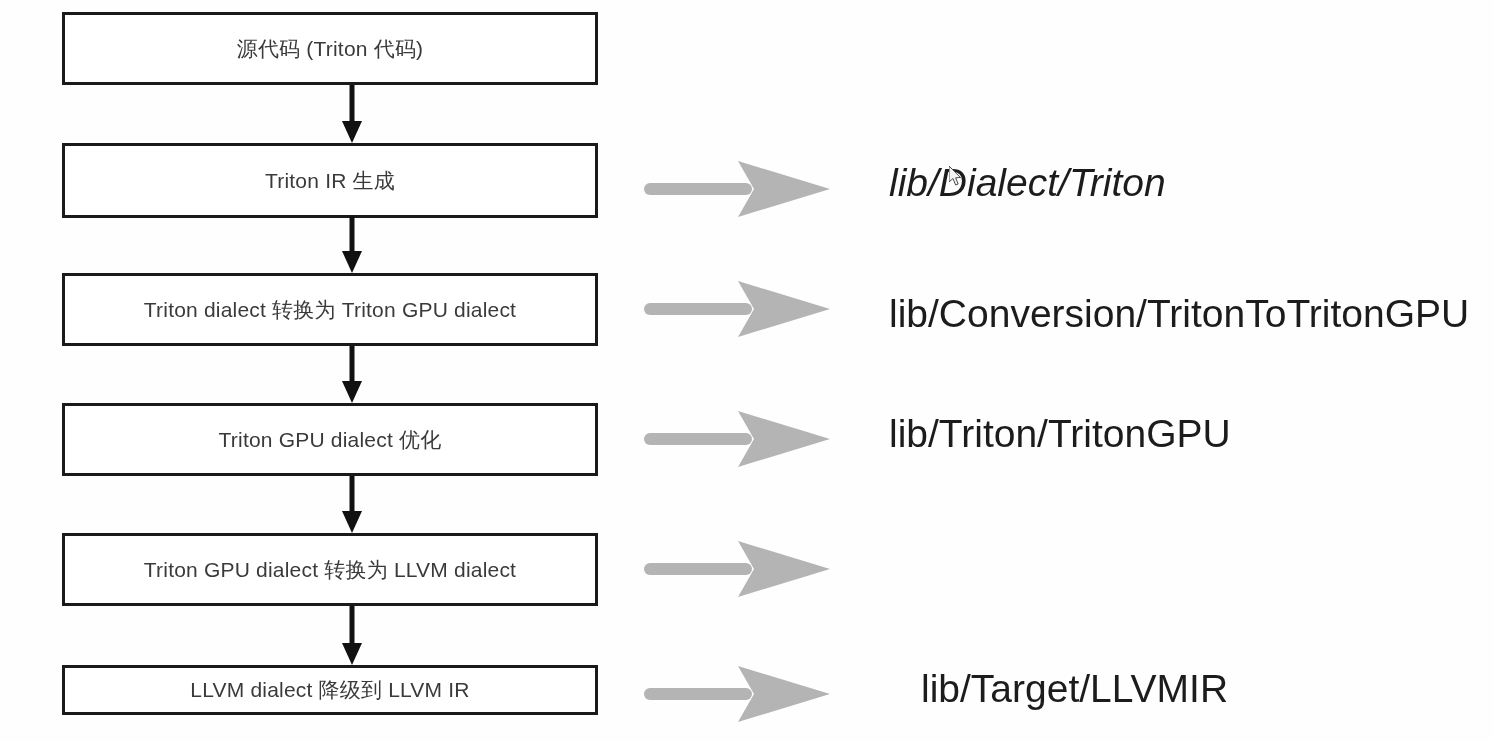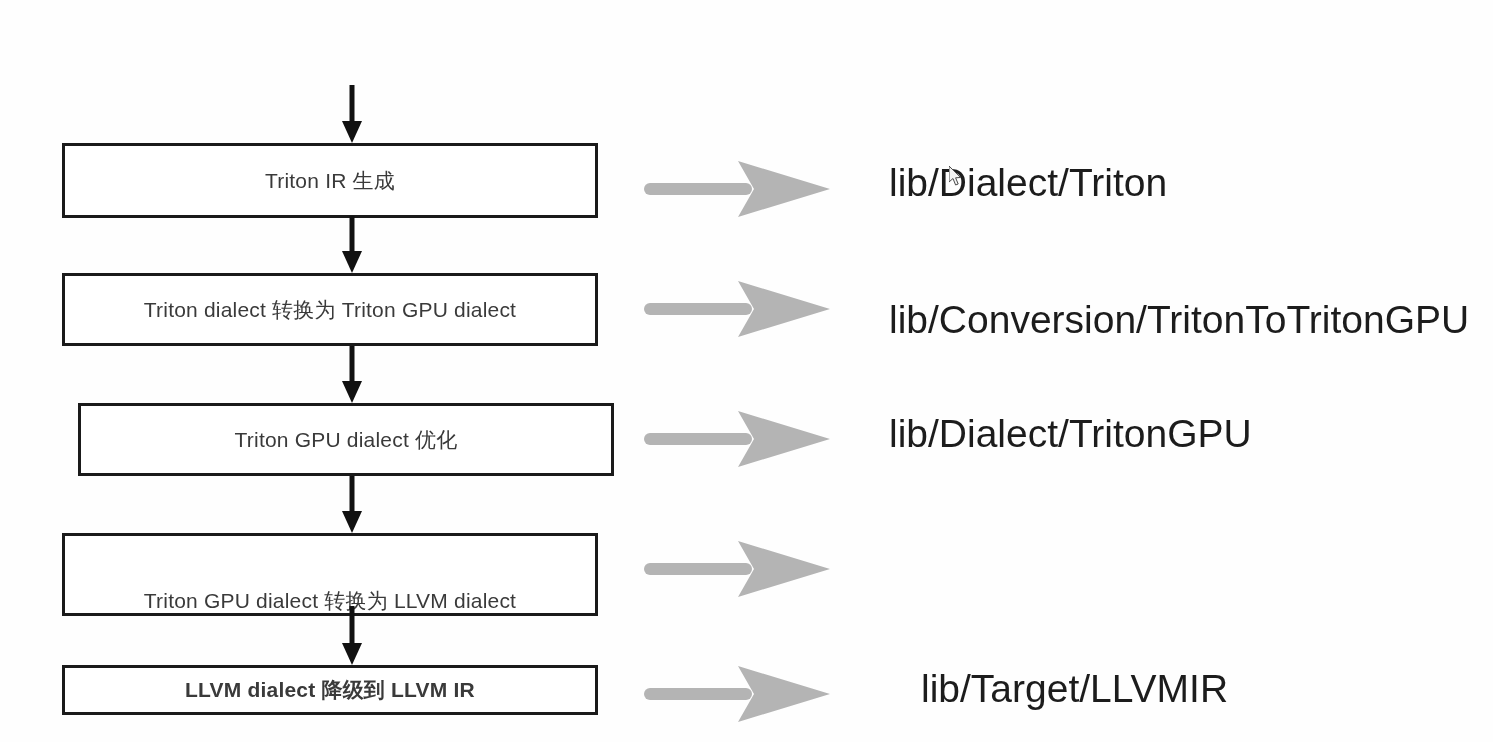--- a/index.html
+++ b/index.html
@@ -39,23 +39,23 @@
     font-size: 21px;
     color: #3a3a3a;
     letter-spacing: 0.2px;
     line-height: 1.2;
     white-space: nowrap;
   }
 
   .box-0 { top: 12px;  height: 73px; }
   .box-1 { top: 143px; height: 75px; }
   .box-2 { top: 273px; height: 73px; }
-  .box-3 { top: 403px; height: 73px; margin-left: 16px; }
-  .box-4 { top: 533px; height: 83px; align-items: flex-end; }
-  .box-5 { top: 665px; height: 50px; font-weight: bold; }
+  .box-3 { top: 403px; height: 73px; }
+  .box-4 { top: 533px; height: 73px; }
+  .box-5 { top: 665px; height: 50px; }
 
   
   .connector {
     position: absolute;
     left: 323px;
     width: 58px;
     overflow: visible;
   }
   .conn-0 { top: 85px;  height: 58px; }
   .conn-1 { top: 216px; height: 57px; }
@@ -79,41 +79,44 @@
   
   .path-label {
     position: absolute;
     left: 889px;
     font-size: 39px;
     color: #1c1c1c;
     line-height: 1;
     white-space: nowrap;
     font-weight: 400;
   }
-  .pl-0 { top: 163px; }
-  .pl-1 { top: 300px; }
+  .pl-0 { top: 163px; font-style: italic; }
+  .pl-1 { top: 294px; }
   .pl-2 { top: 414px; }
   .pl-3 { top: 544px; }
   .pl-4 { top: 669px; margin-left: 32px; }
 
   
   #mouse-cursor {
     position: absolute;
     left: 949px;
     top: 166px;
     width: 13px;
     height: 21px;
     pointer-events: none;
   }
 </style>
 </head>
 <body>
 
 <div id="canvas">
 
+  <div class="stage-box box-0">
+    <span class="stage-label">源代码 (Triton 代码)</span>
+  </div>
   <div class="stage-box box-1">
     <span class="stage-label">Triton IR 生成</span>
   </div>
   <div class="stage-box box-2">
     <span class="stage-label">Triton dialect 转换为 Triton GPU dialect</span>
   </div>
   <div class="stage-box box-3">
     <span class="stage-label">Triton GPU dialect 优化</span>
   </div>
   <div class="stage-box box-4">
@@ -160,20 +163,20 @@
     <rect x="2" y="26" width="108" height="12" rx="6" fill="#b4b4b4"></rect>
     <polygon points="188,32 96,4 112,32 96,60" fill="#b4b4b4"></polygon>
   </svg>
   <svg class="side-arrow ar-4" viewBox="0 0 190 64">
     <rect x="2" y="26" width="108" height="12" rx="6" fill="#b4b4b4"></rect>
     <polygon points="188,32 96,4 112,32 96,60" fill="#b4b4b4"></polygon>
   </svg>
 
   <div class="path-label pl-0">lib/Dialect/Triton</div>
   <div class="path-label pl-1">lib/Conversion/TritonToTritonGPU</div>
-  <div class="path-label pl-2">lib/Dialect/TritonGPU</div>
+  <div class="path-label pl-2">lib/Triton/TritonGPU</div>
   <div class="path-label pl-4">lib/Target/LLVMIR</div>
 
   <svg id="mouse-cursor" viewBox="0 0 13 21">
     <polygon points="0,0 0,16 4,12.5 6.6,19 9.2,18 6.6,11.8 11.6,11.5" fill="#f2f2f2" stroke="#4a4a4a" stroke-width="1"></polygon>
   </svg>
 
 </div>
 
 </body></html>

